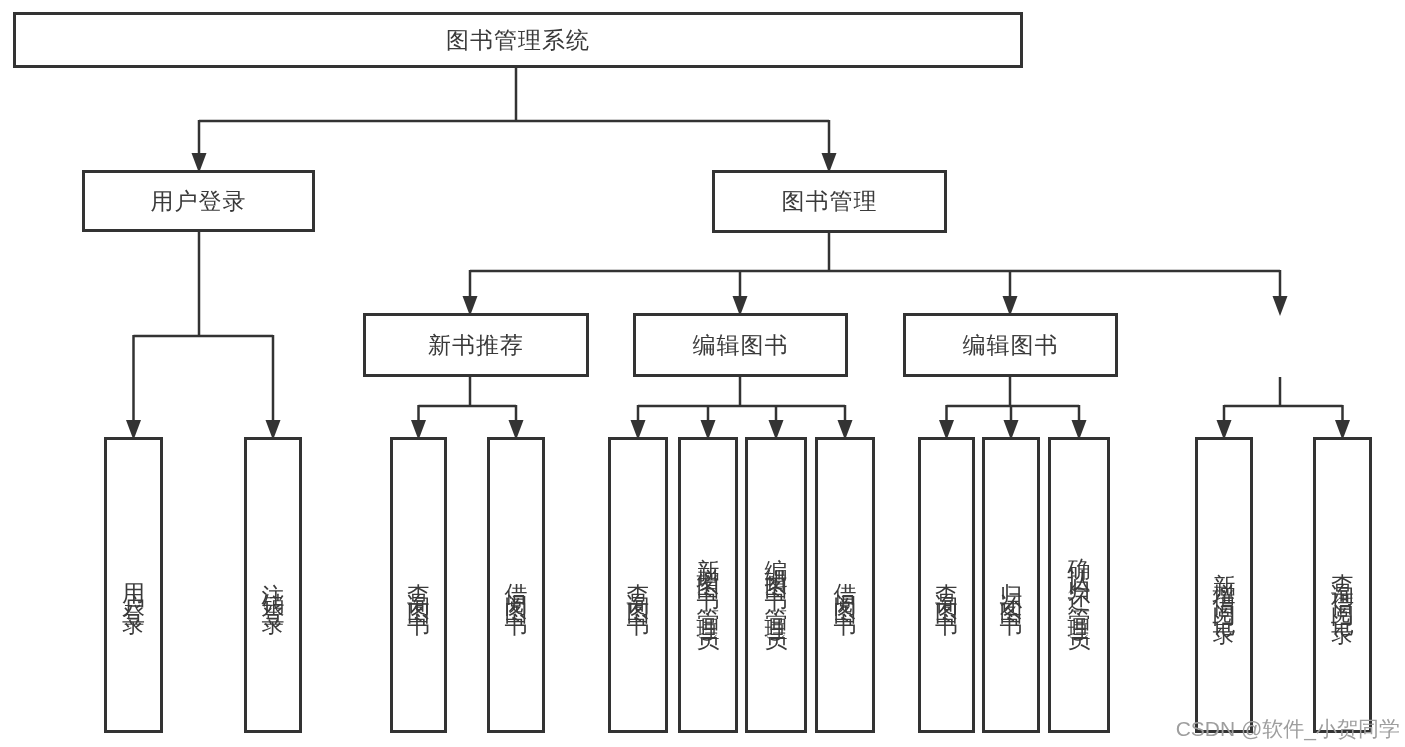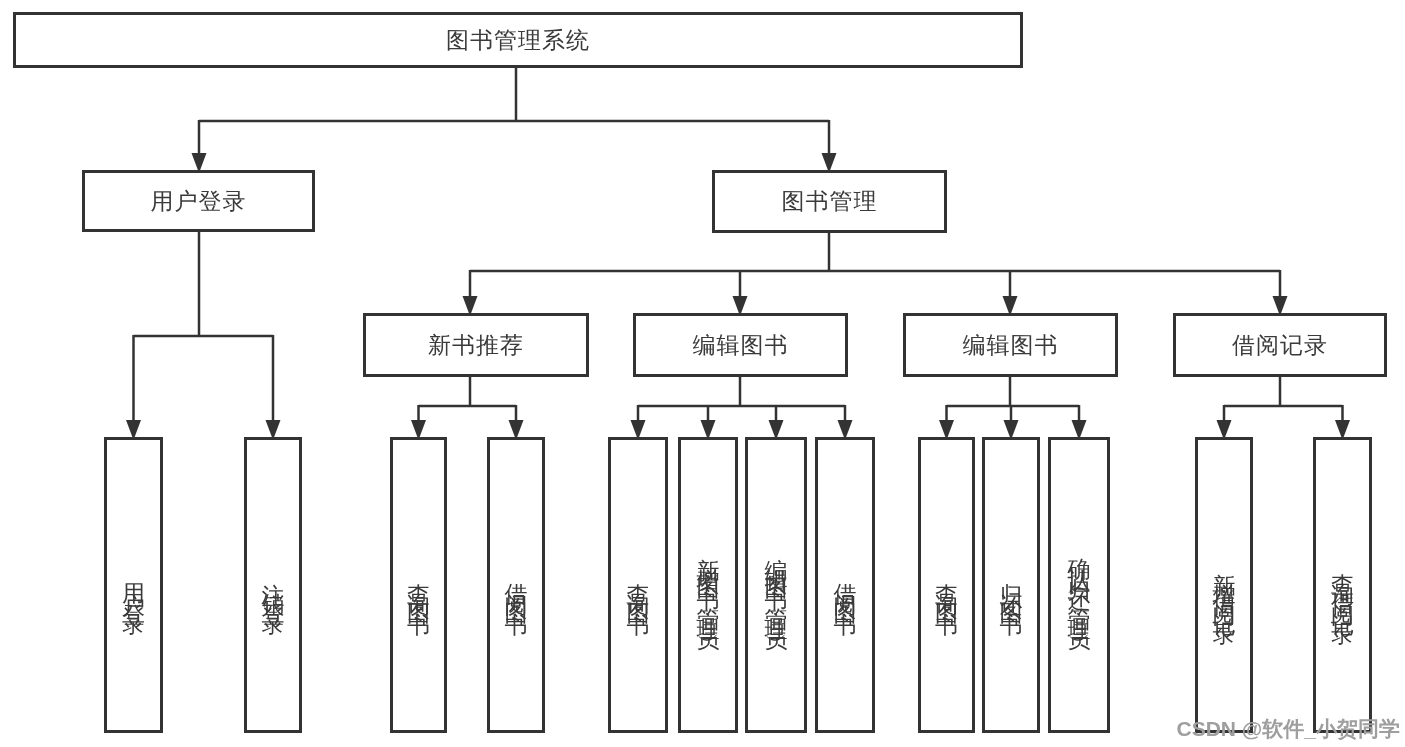--- a/index.html
+++ b/index.html
@@ -56,21 +56,20 @@
   }
 
   .watermark {
     position: absolute;
     right: 5px;
     bottom: 4px;
     font-size: 21px;
     color: var(--wm);
     z-index: 5;
     white-space: nowrap;
-    font-weight: bold;
   }
 </style>
 </head>
 <body>
 
 <div class="canvas">
 
   <svg class="connectors" viewBox="0 0 1405 747" xmlns="http://www.w3.org/2000/svg">
     <g stroke="currentColor" stroke-width="2.5" fill="none">
 
@@ -157,23 +156,20 @@
 
   <div class="node" style="left:363px;top:313px;width:226px;height:64px">
     <span class="h-label">新书推荐</span>
   </div>
   <div class="node" style="left:633px;top:313px;width:215px;height:64px">
     <span class="h-label">编辑图书</span>
   </div>
   <div class="node" style="left:903px;top:313px;width:215px;height:64px">
     <span class="h-label">编辑图书</span>
   </div>
-  <div class="node" style="left:1173px;top:313px;width:214px;height:64px">
-    <span class="h-label">借阅记录</span>
-  </div>
 
   <div class="node" style="left:104px;top:437px;width:59px;height:296px">
     <span class="v-label">用户登录</span>
   </div>
   <div class="node" style="left:244px;top:437px;width:58px;height:296px">
     <span class="v-label">注销登录</span>
   </div>
   <div class="node" style="left:390px;top:437px;width:57px;height:296px">
     <span class="v-label">查询图书</span>
   </div>

